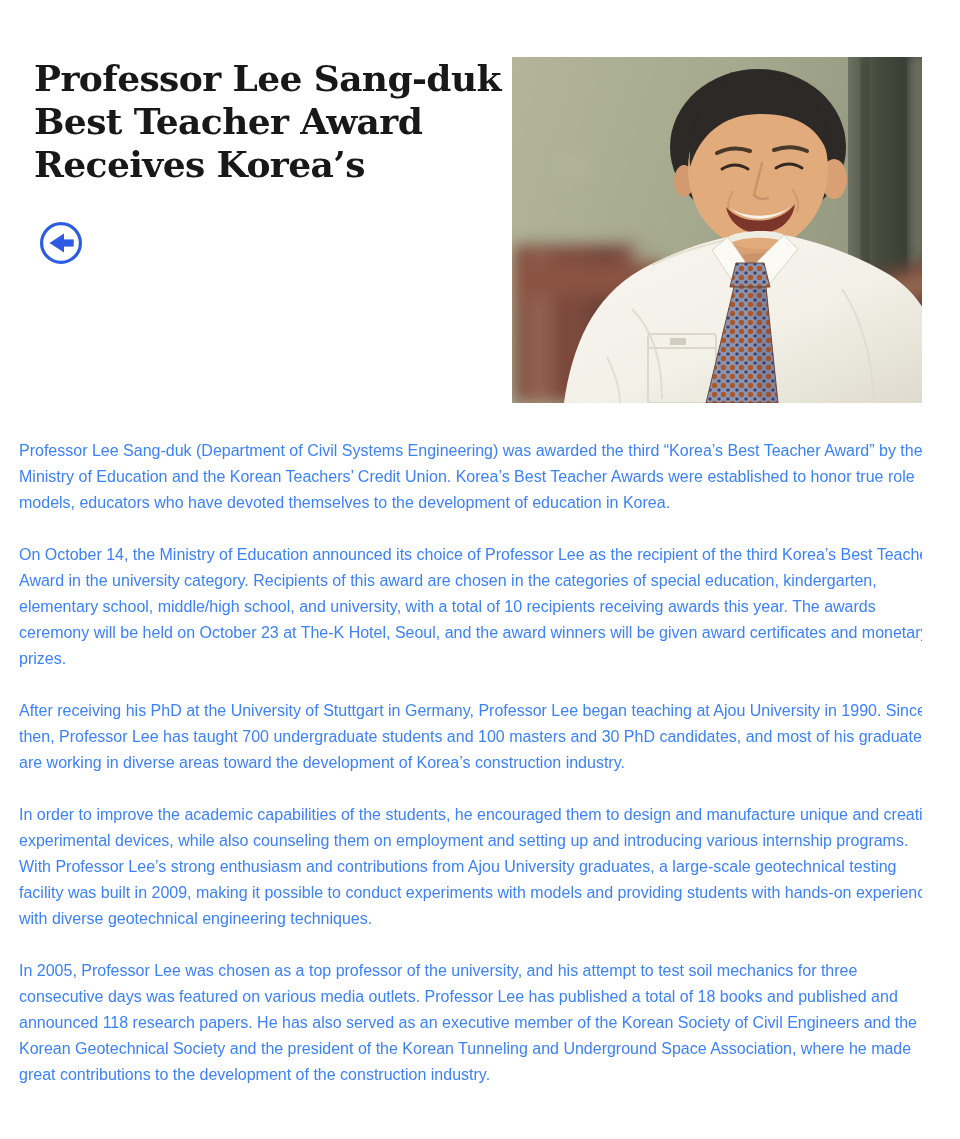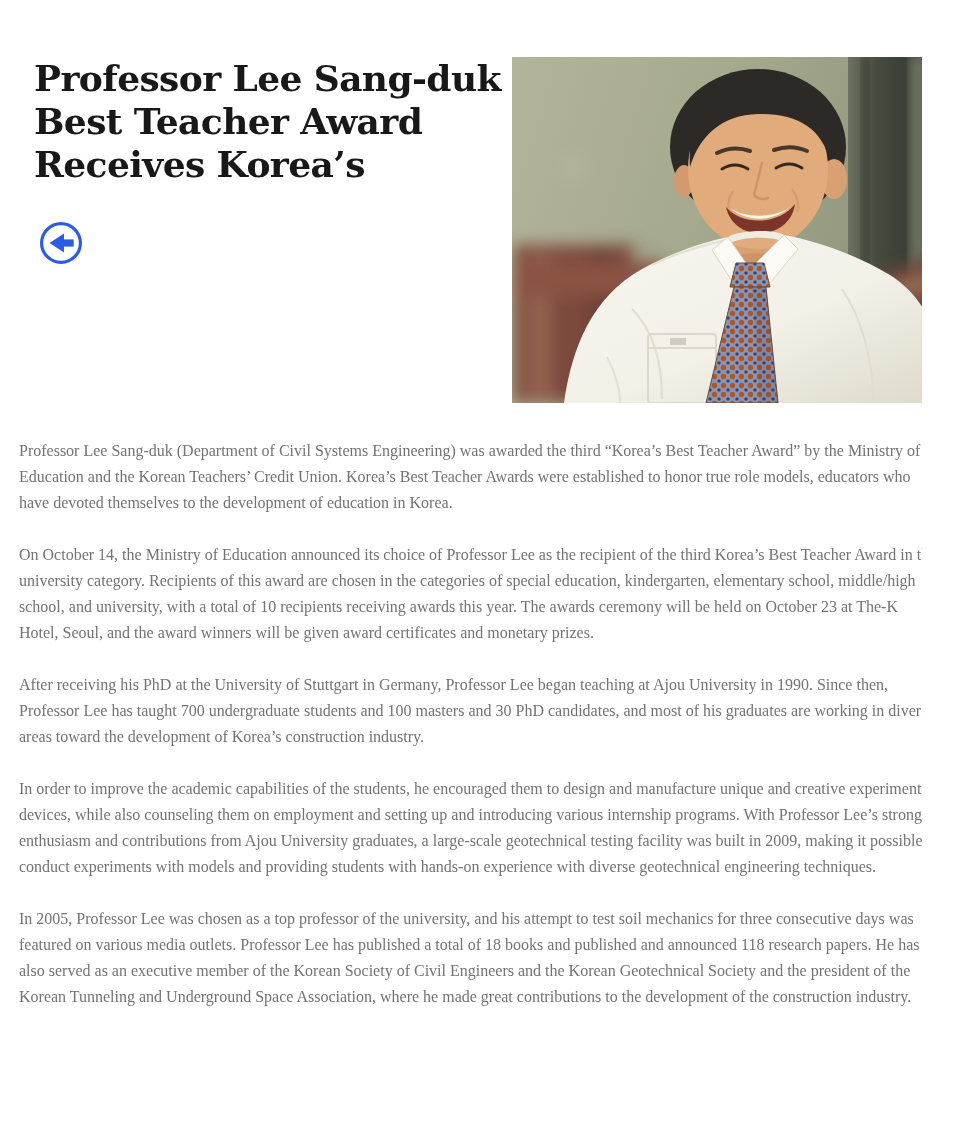--- a/index.html
+++ b/index.html
@@ -56,25 +56,24 @@
     left: 0;
     top: 403px;
     width: 960px;
     box-sizing: border-box;
     padding: 35px 20px 0 19px;
   }
   .article p {
     margin: 0 0 26px 0;
     font-size: 16px;
     line-height: 26px;
-    color: #737373;
+    color: #3b82f6;
     text-align: left;
     -webkit-hyphens: auto;
     hyphens: auto;
-    font-family: Liberation Serif, serif;
   }
 </style>
 </head>
 <body>
 
 <div class="page">
 
   <h1 class="title-block">
     <div>Professor Lee Sang-duk</div>
     <div>Best Teacher Award</div>

